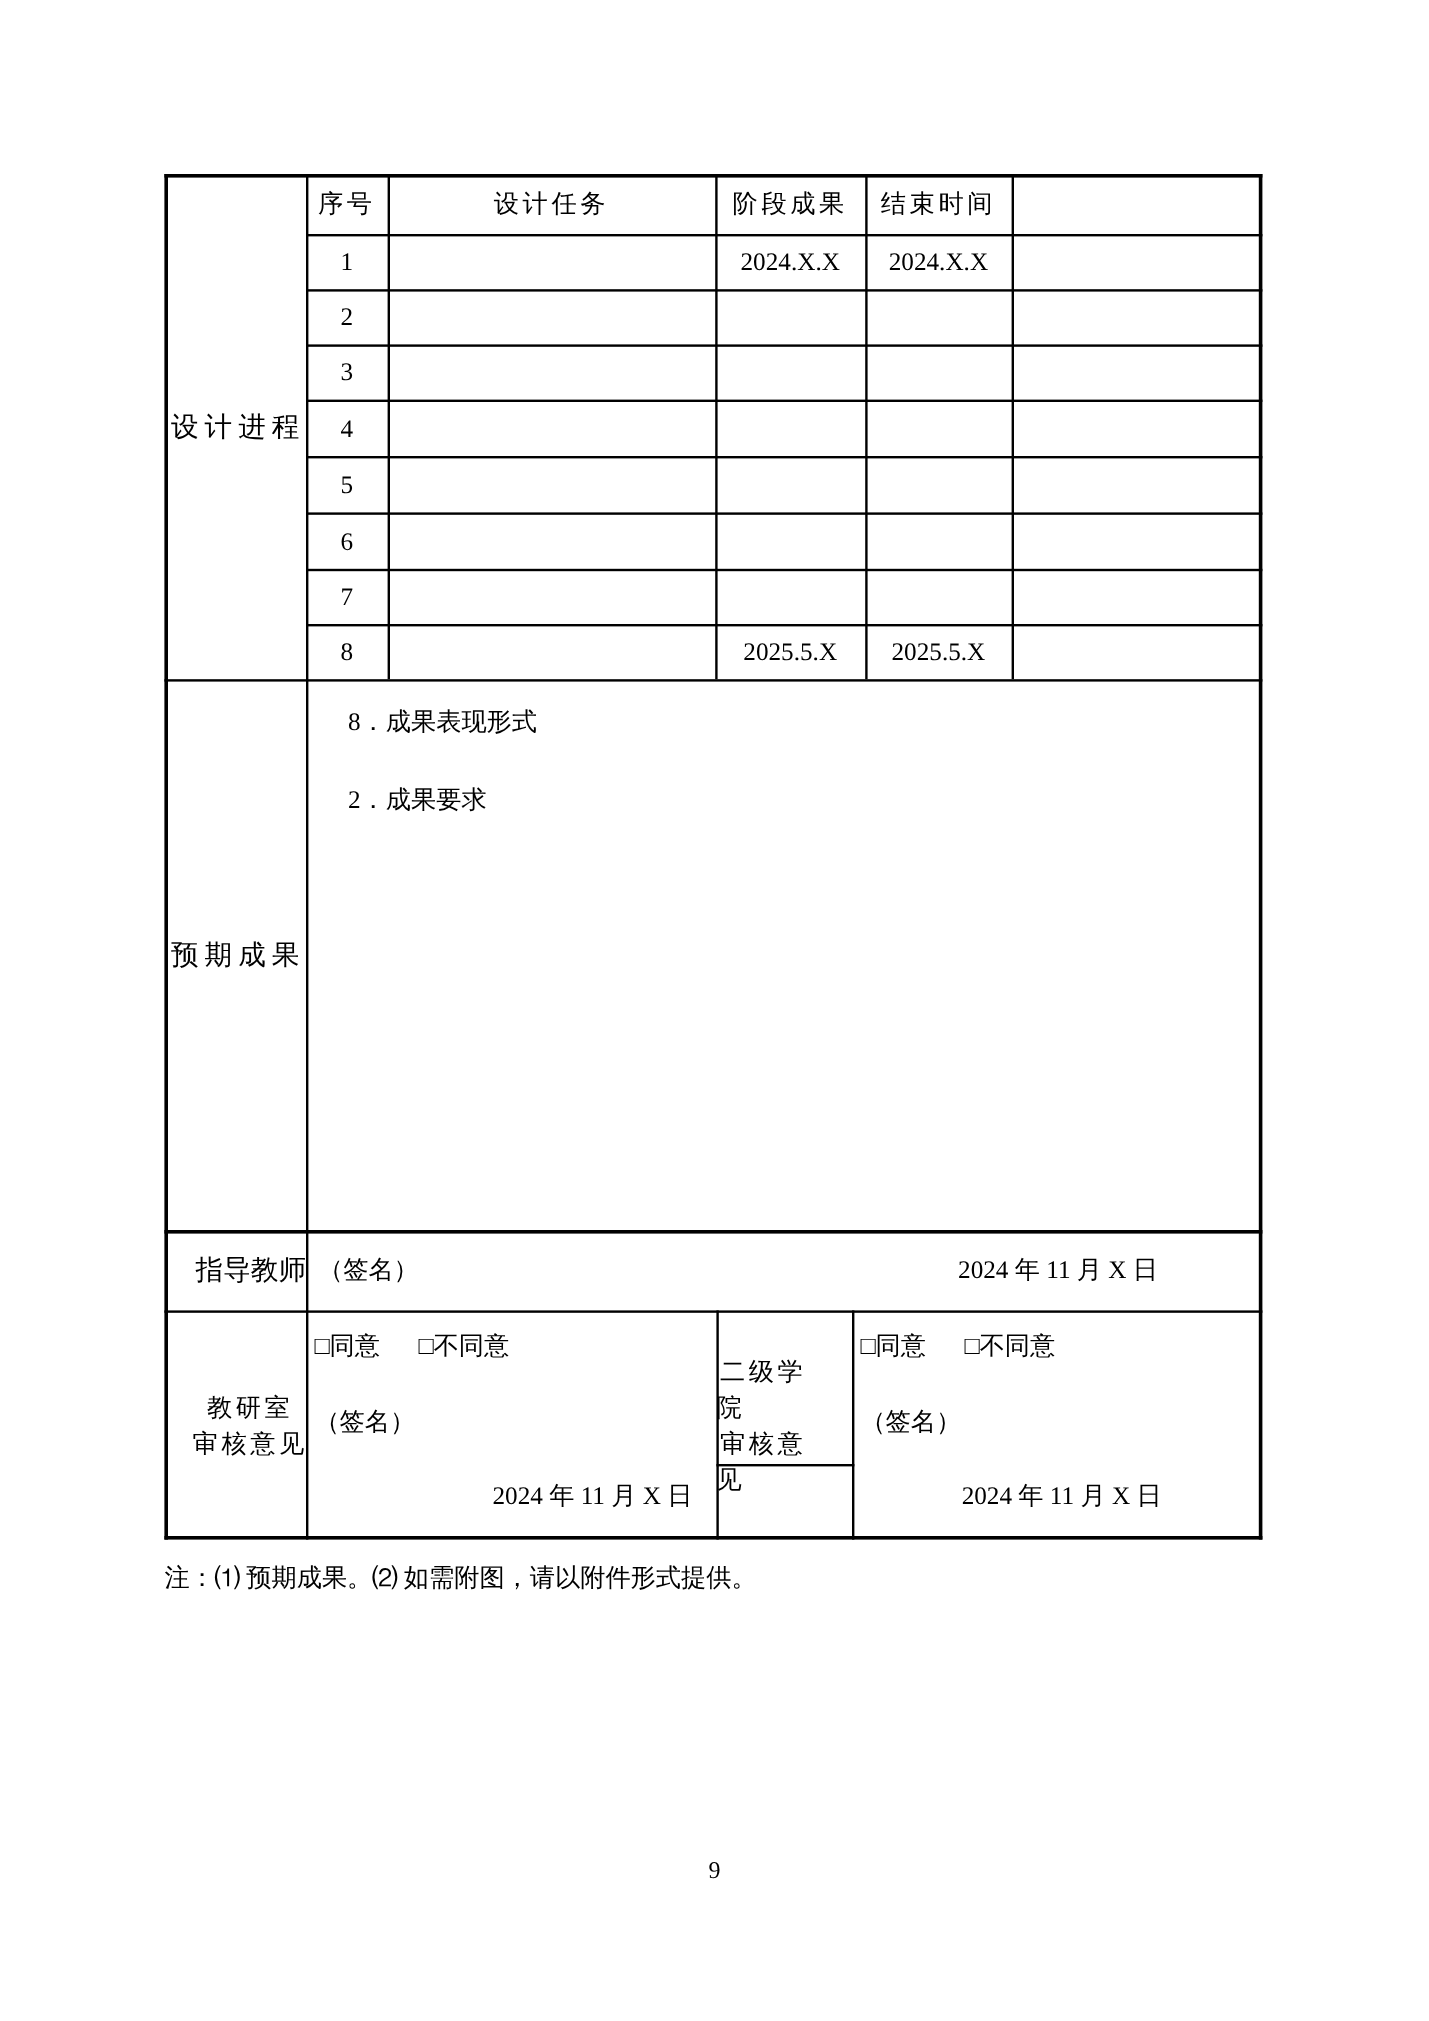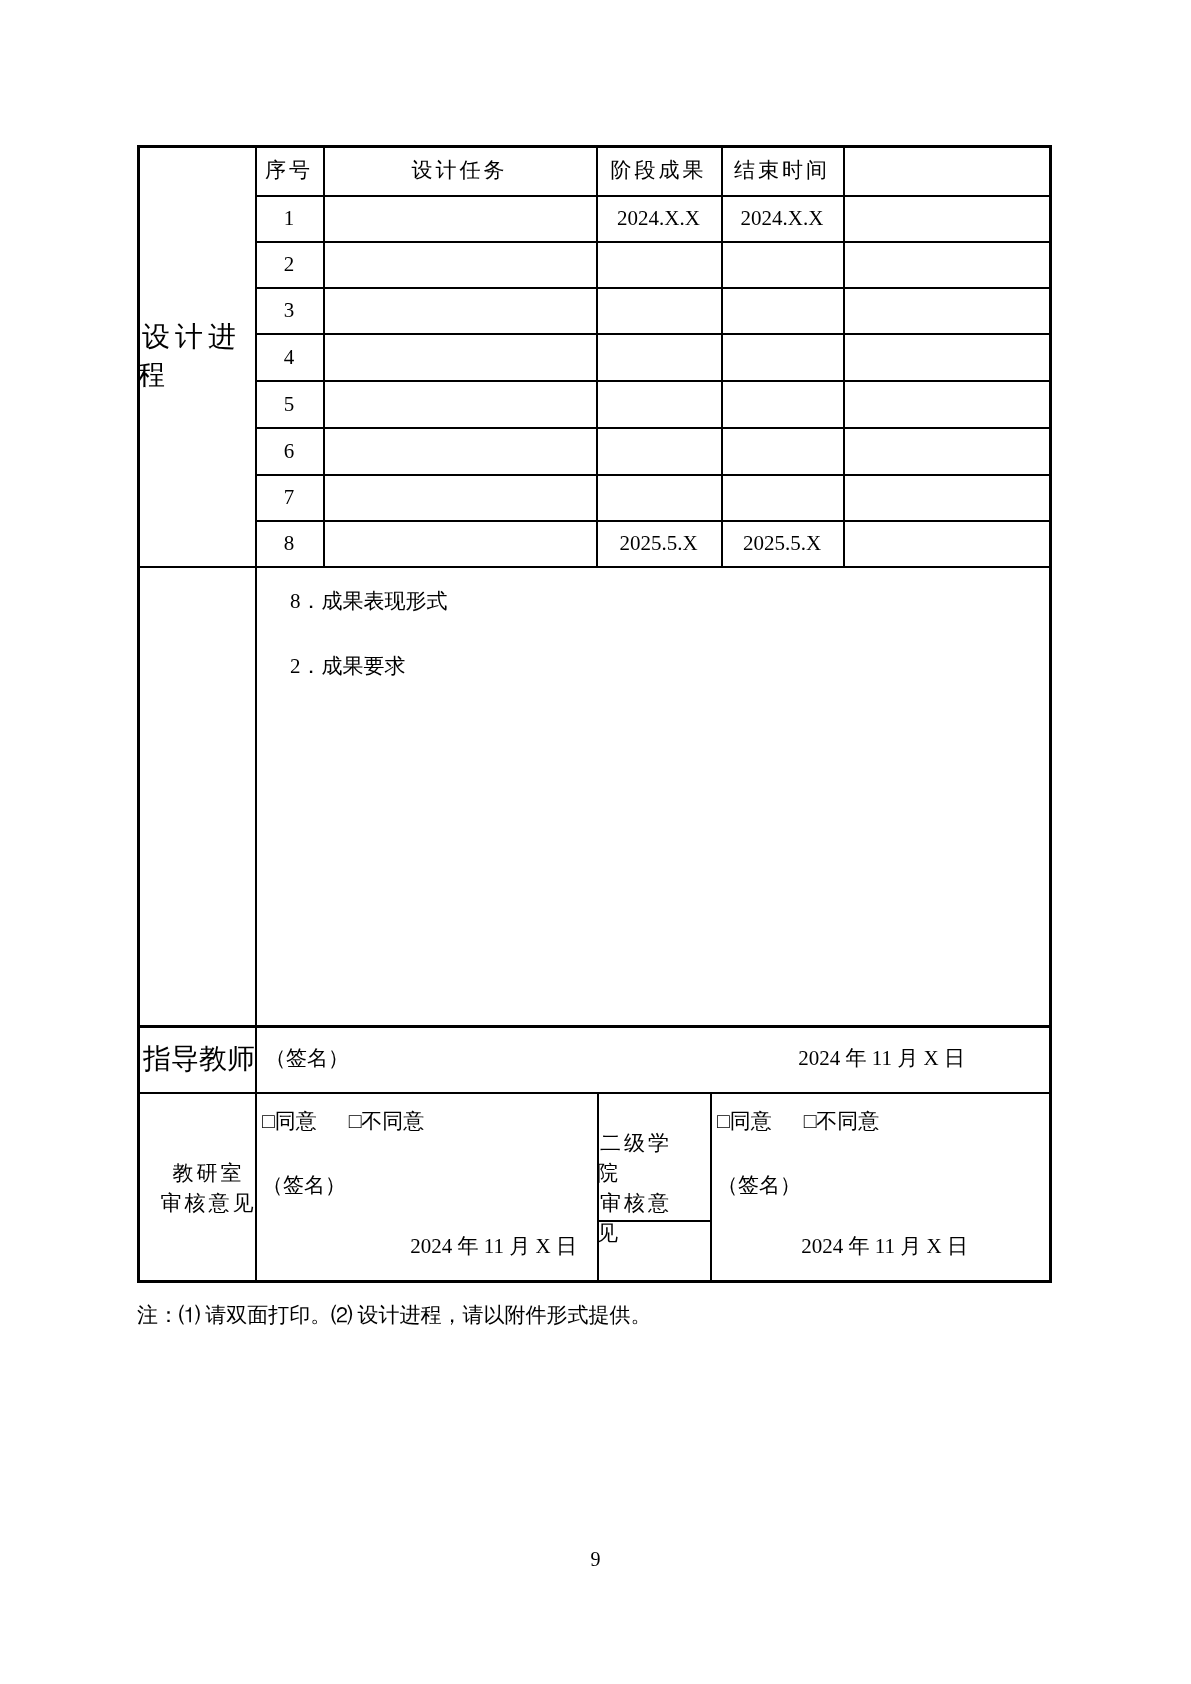--- a/index.html
+++ b/index.html
@@ -13,21 +13,21 @@
   .txt{position:absolute;font-size:21px;white-space:nowrap;line-height:30px;}
   .cellc{position:absolute;text-align:center;font-size:21px;white-space:nowrap;}
   .hd{top:0;height:54px;line-height:50px;letter-spacing:3px;}
   .rowc{height:46px;line-height:46px;}
   .col-num{left:118px;width:68px;}
   .col-task{left:186px;width:273px;}
   .col-start{left:459px;width:125px;}
   .col-end{left:584px;width:122px;}
   .col-result{left:706px;width:206px;}
   .vlabel{position:absolute;display:flex;align-items:center;justify-content:center;
-    font-size:28px;letter-spacing:5px;text-indent:5px;}
+    font-size:23px;letter-spacing:5px;text-indent:5px;}
   .vlabel2{position:absolute;display:flex;flex-direction:column;align-items:center;justify-content:center;
     font-size:21px;line-height:30px;letter-spacing:3px;text-indent:3px;}
   .gap{display:inline-block;width:32px;}
 </style>
 </head>
 <body>
 
 <div class="page">
   <div class="tbl">
 
@@ -117,20 +117,23 @@
       <div class="cellc rowc col-result" style="top:329px;"></div>
     </div>
     <div>
       <div class="cellc rowc col-num" style="top:375px;">8</div>
       <div class="cellc rowc col-task" style="top:375px;"></div>
       <div class="cellc rowc col-start" style="top:375px;">2025.5.X</div>
       <div class="cellc rowc col-end" style="top:375px;">2025.5.X</div>
       <div class="cellc rowc col-result" style="top:375px;"></div>
     </div>
 
+    <div class="vlabel" style="left:0;top:421px;width:118px;height:459px;">
+      <span>预期成果</span>
+    </div>
     <div class="txt" style="left:153px;top:441px;">8．成果表现形式</div>
     <div class="txt" style="left:153px;top:506px;">2．成果要求</div>
 
     <div class="vlabel" style="left:0;top:880px;width:118px;height:67px;letter-spacing:0;text-indent:0;justify-content:flex-end;">
       <span>指导教师</span>
     </div>
     <div class="cellc" style="left:128px;top:880px;height:67px;line-height:67px;">（签名）</div>
     <div class="cellc" style="right:87px;top:880px;height:67px;line-height:67px;">2024 年 11 月 X 日</div>
 
     <div class="vlabel2" style="left:0;top:947px;width:140px;height:191px;">
@@ -148,16 +151,16 @@
       <span>审核意见</span>
     </div>
 
     <div class="txt" style="left:580px;top:961px;">
       <span>□同意</span><span class="gap"></span><span>□不同意</span>
     </div>
     <div class="txt" style="left:580px;top:1025px;">（签名）</div>
     <div class="txt" style="right:84px;top:1086px;">2024 年 11 月 X 日</div>
   </div>
 
-  <div class="txt" style="left:137px;top:1300px;">注：⑴ 请双面打印。⑵ 设计进程，请以附件形式提供。</div>
+  <div class="txt" style="left:137px;top:1300px;">注：⑴ 预期成果。⑵ 如需附图，请以附件形式提供。</div>
 
   <div class="txt" style="left:0;right:0;top:1544px;text-align:center;font-size:20px;">9</div>
 </div>
 
 </body></html>

